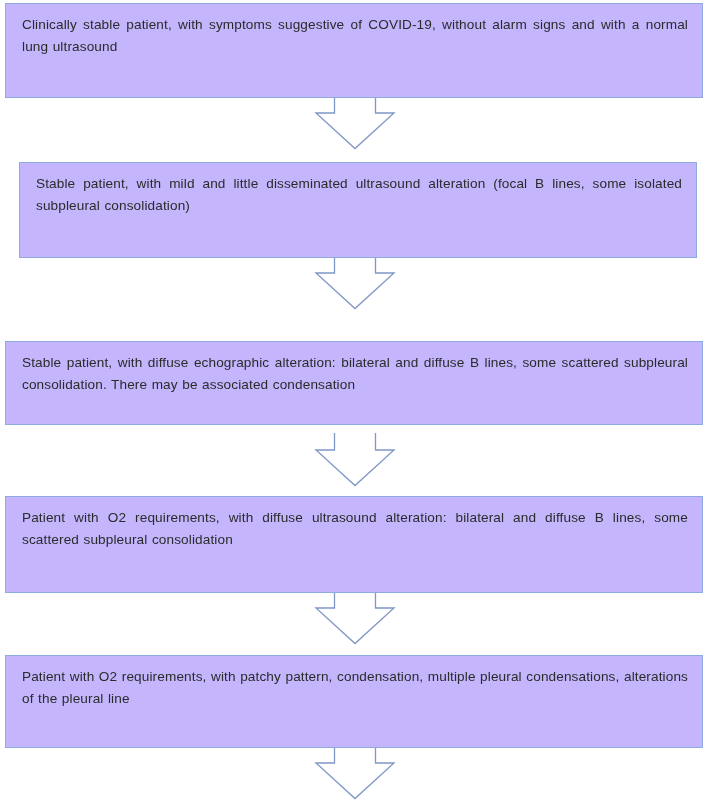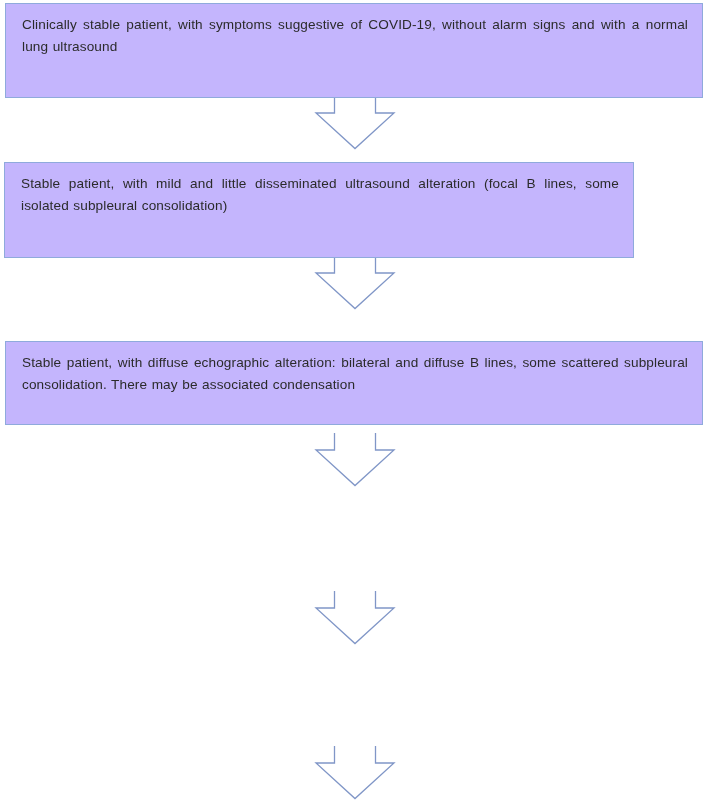--- a/index.html
+++ b/index.html
@@ -65,47 +65,53 @@
   <div class="node-box" style="left:5px; top:3px; width:698px; height:95px;">
     <div class="node-text">Clinically  stable patient, with symptoms suggestive of COVID-19, without alarm signs and with a normal lung ultrasound</div>
   </div>
 
   <div class="arrow" style="left:314px; top:96px; width:82px; height:54px;">
     <svg width="82" height="54" viewBox="0 0 82 54">
       <path class="arrow-path" d="M 20.5 0 L 20.5 17 L 2 17 L 41 52.5 L 80 17 L 61.5 17 L 61.5 0"></path>
     </svg>
   </div>
 
-  <div class="node-box" style="left:4px; top:162px; width:630px; height:96px;">
+  <div class="node-box" style="left:19px; top:162px; width:678px; height:96px;">
     <div class="node-text">Stable patient, with mild and little disseminated ultrasound alteration (focal B lines, some isolated subpleural consolidation)</div>
   </div>
 
   <div class="arrow" style="left:314px; top:256px; width:82px; height:54px;">
     <svg width="82" height="54" viewBox="0 0 82 54">
       <path class="arrow-path" d="M 20.5 0 L 20.5 17 L 2 17 L 41 52.5 L 80 17 L 61.5 17 L 61.5 0"></path>
     </svg>
   </div>
 
   <div class="node-box" style="left:5px; top:341px; width:698px; height:84px;">
     <div class="node-text">Stable patient, with diffuse echographic alteration: bilateral and diffuse B lines, some scattered subpleural consolidation. There may be associated condensation</div>
   </div>
 
   <div class="arrow" style="left:314px; top:433px; width:82px; height:54px;">
     <svg width="82" height="54" viewBox="0 0 82 54">
       <path class="arrow-path" d="M 20.5 0 L 20.5 17 L 2 17 L 41 52.5 L 80 17 L 61.5 17 L 61.5 0"></path>
     </svg>
   </div>
 
+  <div class="node-box" style="left:5px; top:496px; width:698px; height:97px;">
+    <div class="node-text">Patient with O2 requirements, with diffuse ultrasound alteration: bilateral and diffuse B lines, some scattered subpleural consolidation</div>
+  </div>
 
   <div class="arrow" style="left:314px; top:591px; width:82px; height:54px;">
     <svg width="82" height="54" viewBox="0 0 82 54">
       <path class="arrow-path" d="M 20.5 0 L 20.5 17 L 2 17 L 41 52.5 L 80 17 L 61.5 17 L 61.5 0"></path>
     </svg>
   </div>
 
+  <div class="node-box" style="left:5px; top:655px; width:698px; height:93px;">
+    <div class="node-text">Patient with O2 requirements, with patchy pattern, condensation, multiple pleural condensations, alterations of the pleural line</div>
+  </div>
 
   <div class="arrow" style="left:314px; top:746px; width:82px; height:54px;">
     <svg width="82" height="54" viewBox="0 0 82 54">
       <path class="arrow-path" d="M 20.5 0 L 20.5 17 L 2 17 L 41 52.5 L 80 17 L 61.5 17 L 61.5 0"></path>
     </svg>
   </div>
 
 </div>
 
 </body></html>

